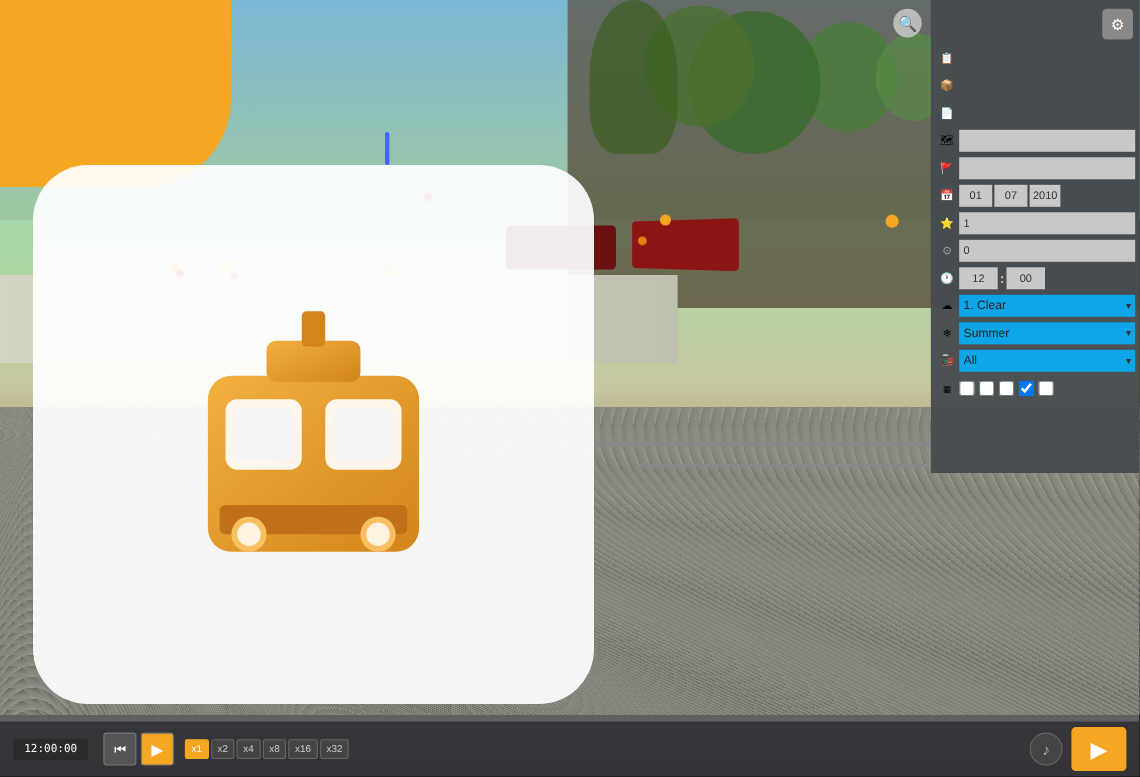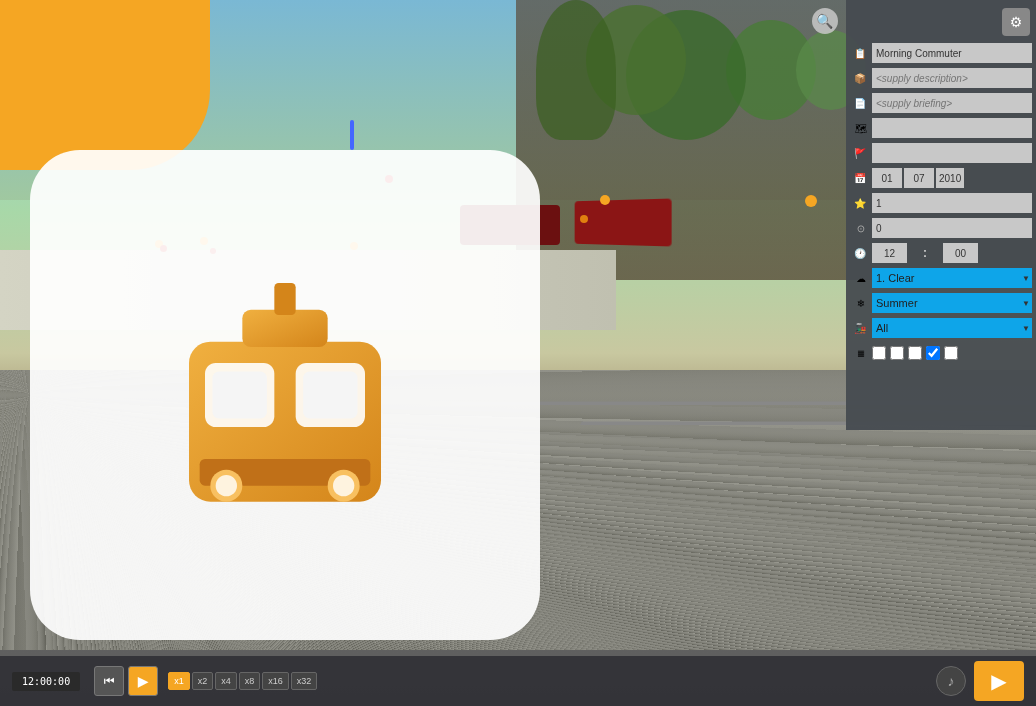--- a/index.html
+++ b/index.html
@@ -184,21 +184,21 @@
     }
 
     .date-input.year {
       width: 28px;
     }
 
     .time-group {
       display: flex;
       align-items: center;
       flex: 1;
-      gap: 16px;
+      gap: 2px;
     }
 
     .time-input {
       width: 35px;
       height: 20px;
       background: #c8c8c8;
       border: none;
       font-size: 10px;
       padding: 1px 3px;
       color: #333;
@@ -479,35 +479,32 @@
   <div class="panel-header">
     <div class="gear-btn">
       <span>⚙</span>
     </div>
   </div>
 
   <div class="panel-row">
     <div class="row-label-icon">
       <span style="font-size:10px;">📋</span>
     </div>
-    <input class="row-input" type="text" value="Morning Commuter" style="">
   </div>
 
   <div class="panel-row">
     <div class="row-label-icon">
       <span style="font-size:10px;">📦</span>
     </div>
-    <input class="row-input" type="text" placeholder="&lt;supply description&gt;" style="color: rgb(136, 136, 136); font-style: italic;">
   </div>
 
   <div class="panel-row">
     <div class="row-label-icon">
       <span style="font-size:10px;">📄</span>
     </div>
-    <input class="row-input" type="text" placeholder="&lt;supply briefing&gt;" style="color: rgb(136, 136, 136); font-style: italic;">
   </div>
 
   <div class="panel-row">
     <div class="row-label-icon">
       <span style="font-size:10px;">🗺</span>
     </div>
     <input class="row-input" type="text" value="" style="">
   </div>
 
   <div class="panel-row">

